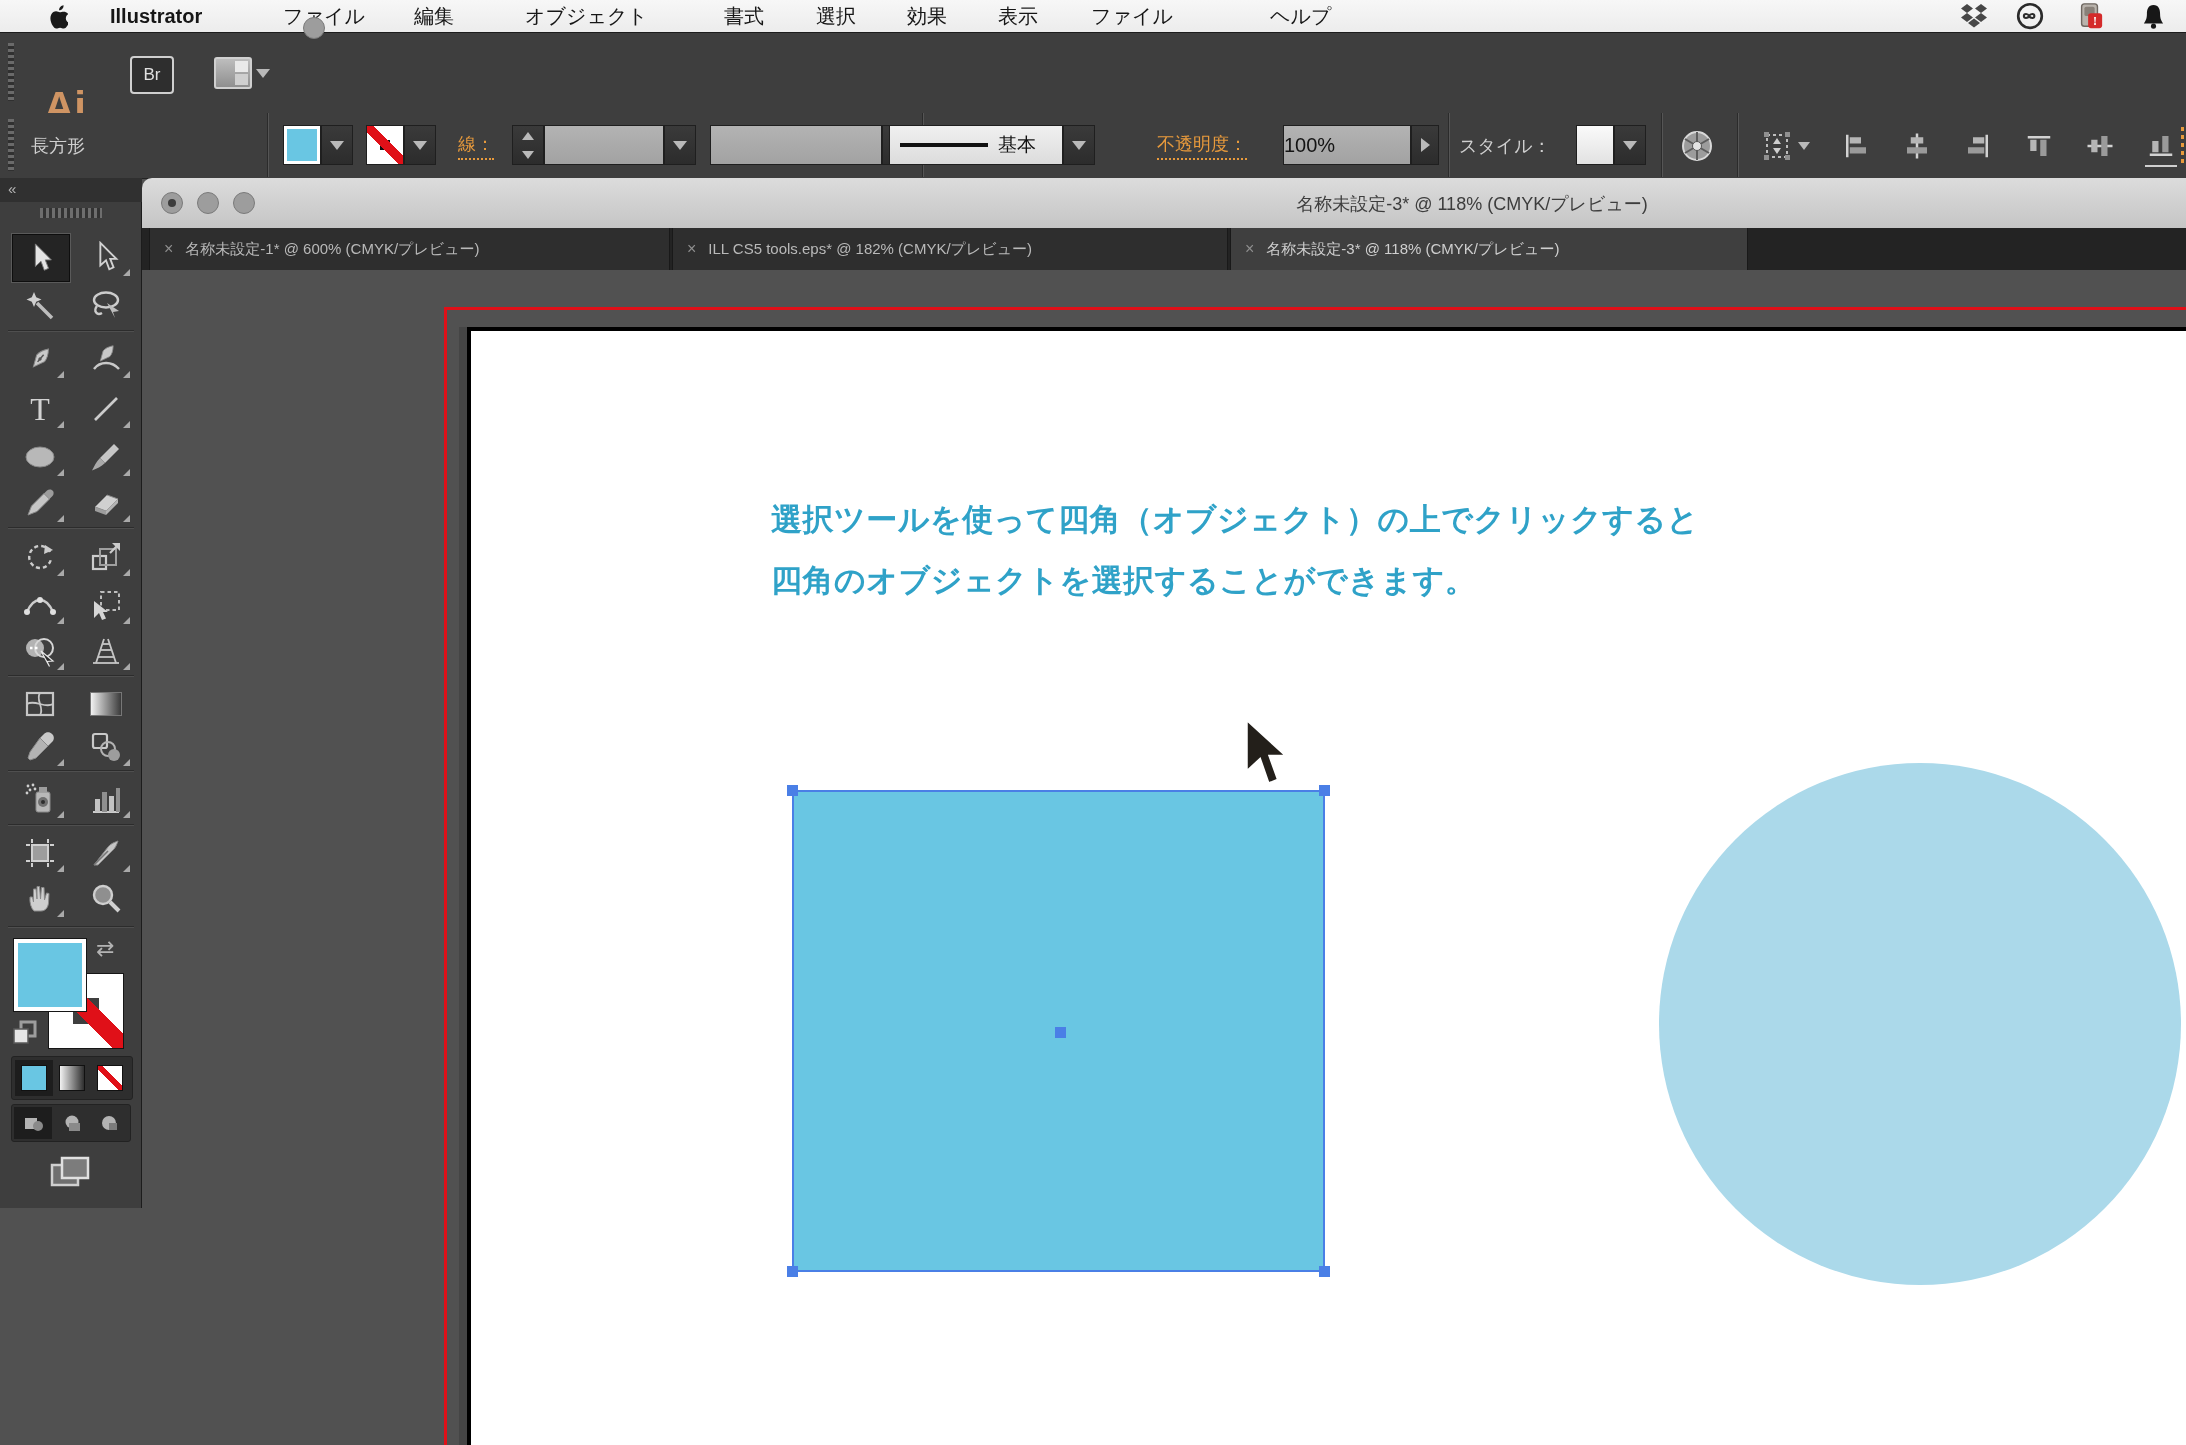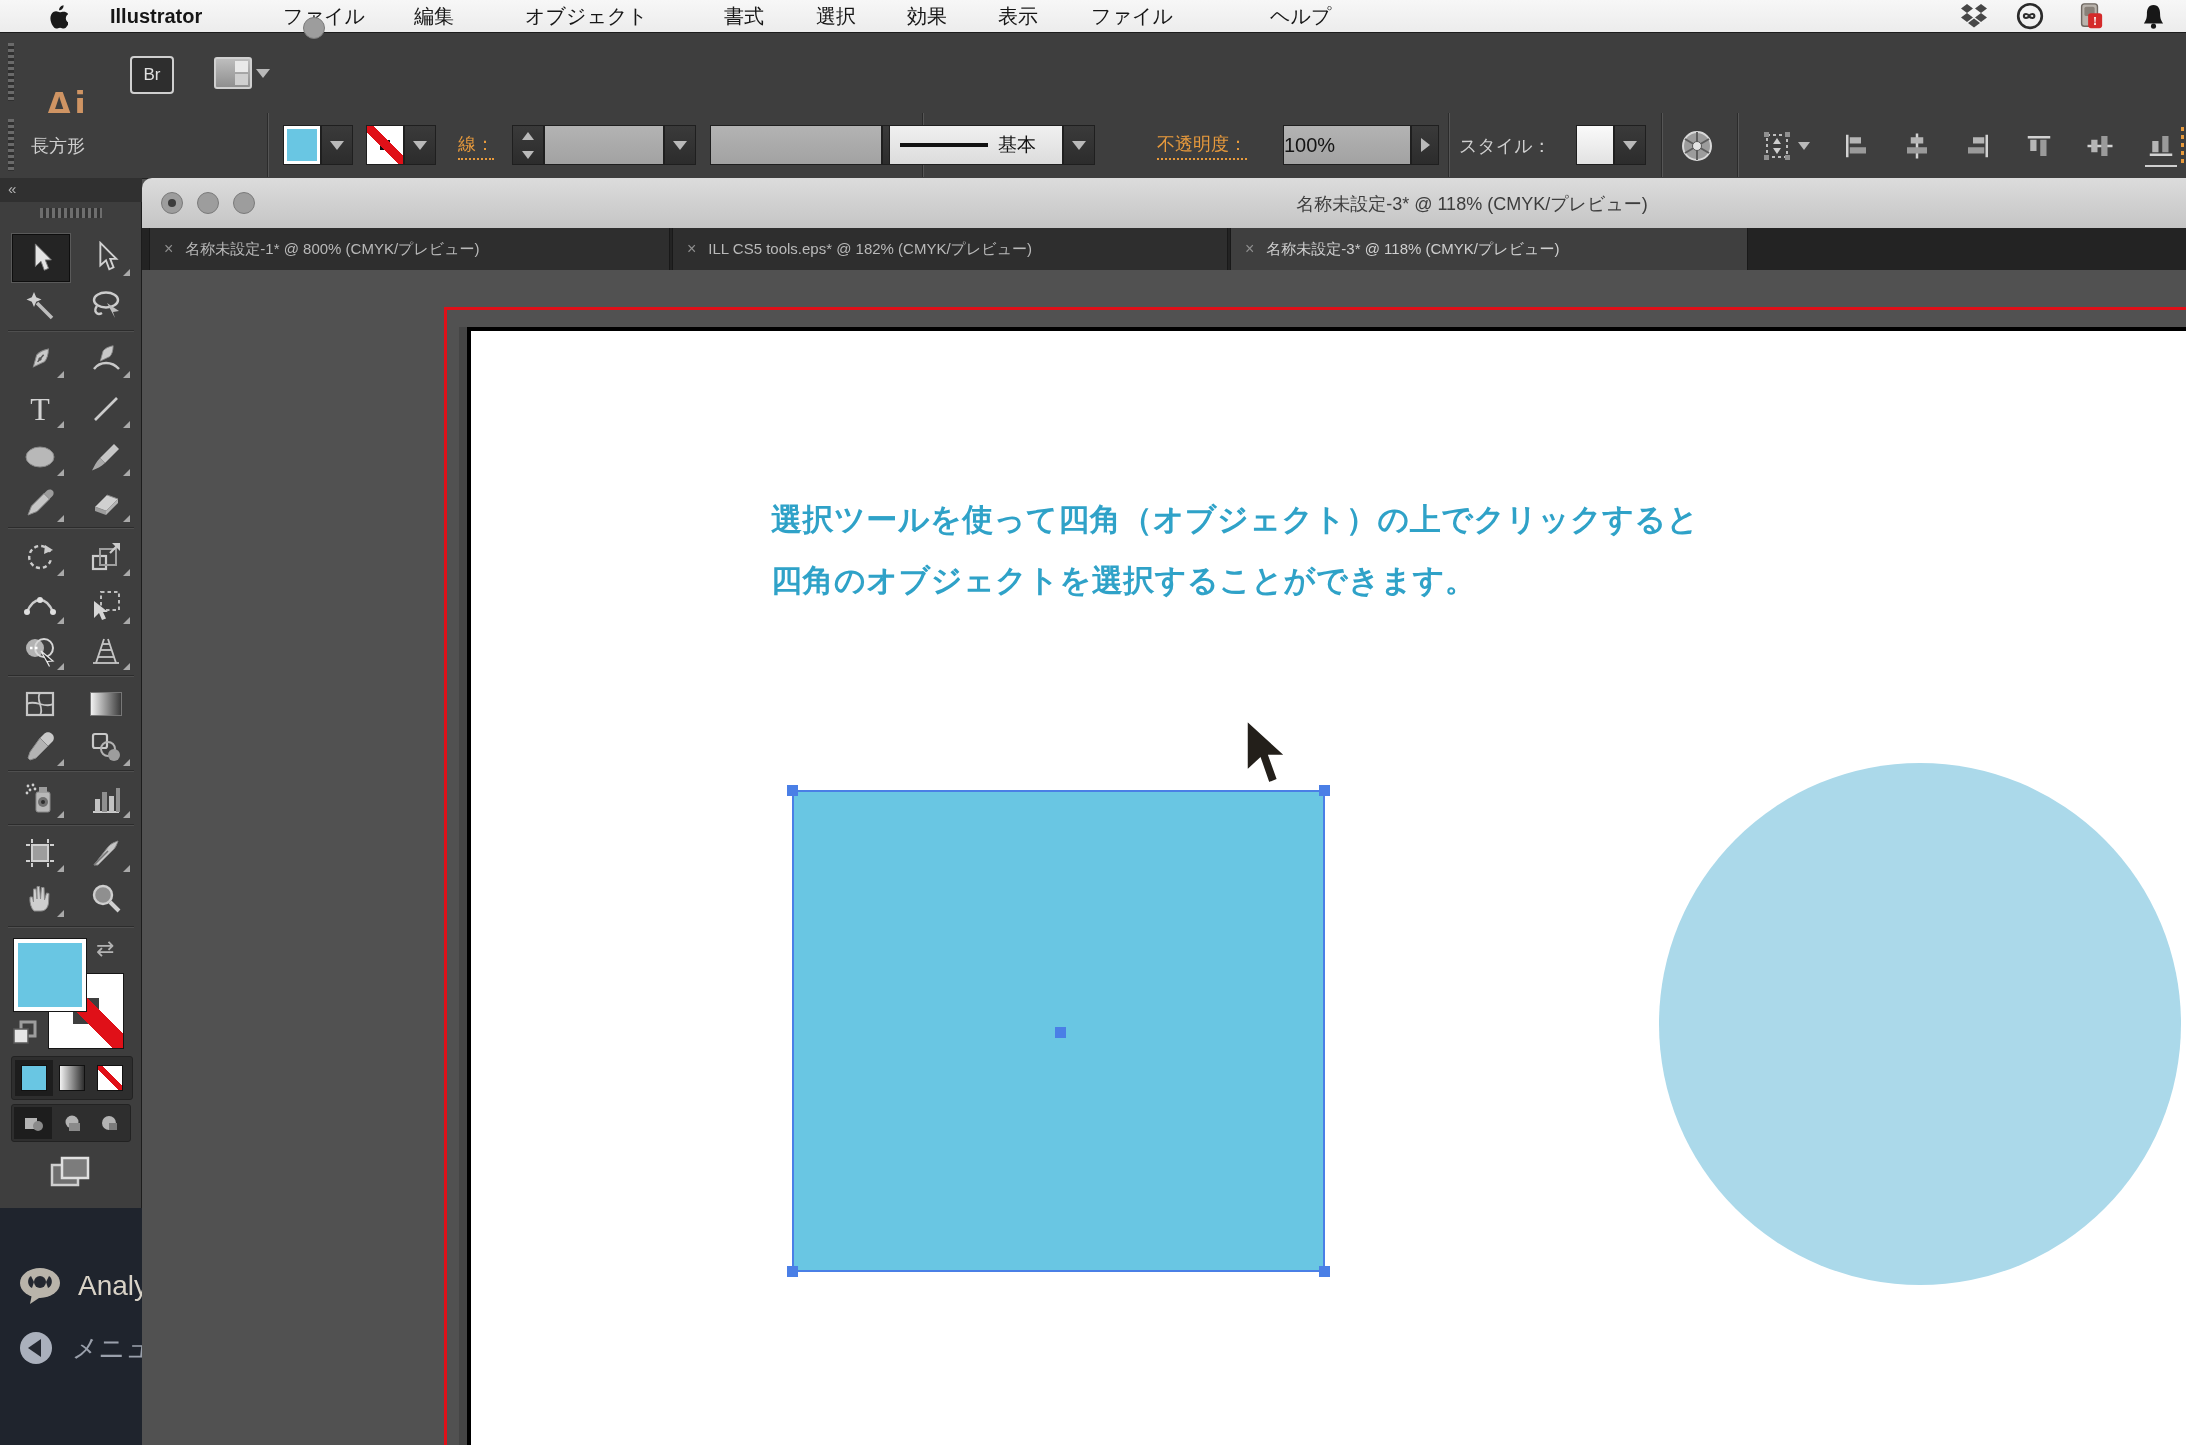--- a/index.html
+++ b/index.html
@@ -280,21 +280,21 @@
         <span style="width:8px;height:8px;border-radius:50%;background:#3c3c3c;"></span>
       </div>
     <div class="traffic abs" style="left:55px;top:14px;"></div>
     <div class="traffic abs" style="left:91px;top:14px;"></div>
     <div class="abs" style="left:1040px;top:14px;width:580px;text-align:center;color:#3d3d3d;font-size:18px;white-space:nowrap;">名称未設定-3* @ 118% (CMYK/プレビュー)</div>
   </div>
 
   <div class="abs tabbar">
     <div class="tab" style="left:7px;width:521px;">
       <span class="x">×</span>
-      <span>名称未設定-1* @ 800% (CMYK/プレビュー)</span>
+      <span>名称未設定-1* @ 600% (CMYK/プレビュー)</span>
     </div>
     <div class="tab" style="left:530px;width:556px;">
       <span class="x">×</span>
       <span>ILL CS5 tools.eps* @ 182% (CMYK/プレビュー)</span>
     </div>
     <div class="tab active" style="left:1088px;width:518px;">
       <span class="x">×</span>
       <span>名称未設定-3* @ 118% (CMYK/プレビュー)</span>
     </div>
   </div>
@@ -595,32 +595,14 @@
     </div>
 
     <div class="abs" style="left:44px;top:974px;width:52px;height:40px;display:flex;align-items:center;justify-content:center;">
       <svg width="42" height="34" viewBox="0 0 42 34">
           <rect x="3" y="10" width="26" height="20" fill="#6f6f6f" stroke="#cfcfcf" stroke-width="2.5"></rect>
           <rect x="13" y="3" width="26" height="20" fill="#7c7c7c" stroke="#e0e0e0" stroke-width="2.5"></rect>
         </svg>
     </div>
   </div>
 
-  <div class="abs navyzone">
-    <div class="abs" style="left:18px;top:58px;display:flex;align-items:center;white-space:nowrap;">
-      <svg width="44" height="40" viewBox="0 0 44 40">
-          <ellipse cx="22" cy="17" rx="20" ry="15" fill="#b9b4aa"></ellipse>
-          <path d="M14,28 L12,38 L24,30 Z" fill="#b9b4aa"></path>
-          <path d="M13,10 C9,12 9,20 14,22 L16,16 Z M31,10 C35,12 35,20 30,22 L28,16 Z" fill="#242830"></path>
-          <circle cx="22" cy="16" r="6" fill="#242830"></circle>
-        </svg>
-      <span style="color:#d8d2c6;font-size:28px;margin-left:16px;">Analy</span>
-    </div>
-    <div class="abs" style="left:18px;top:122px;display:flex;align-items:center;white-space:nowrap;">
-      <svg width="36" height="36" viewBox="0 0 36 36">
-          <circle cx="18" cy="18" r="16" fill="#aab0bc"></circle>
-          <polygon points="23,9 10,18 23,27" fill="#242830"></polygon>
-        </svg>
-      <span style="color:#9aa0ab;font-size:26px;margin-left:18px;">メニュ</span>
-    </div>
-  </div>
 
 </div>
 
 </body></html>

